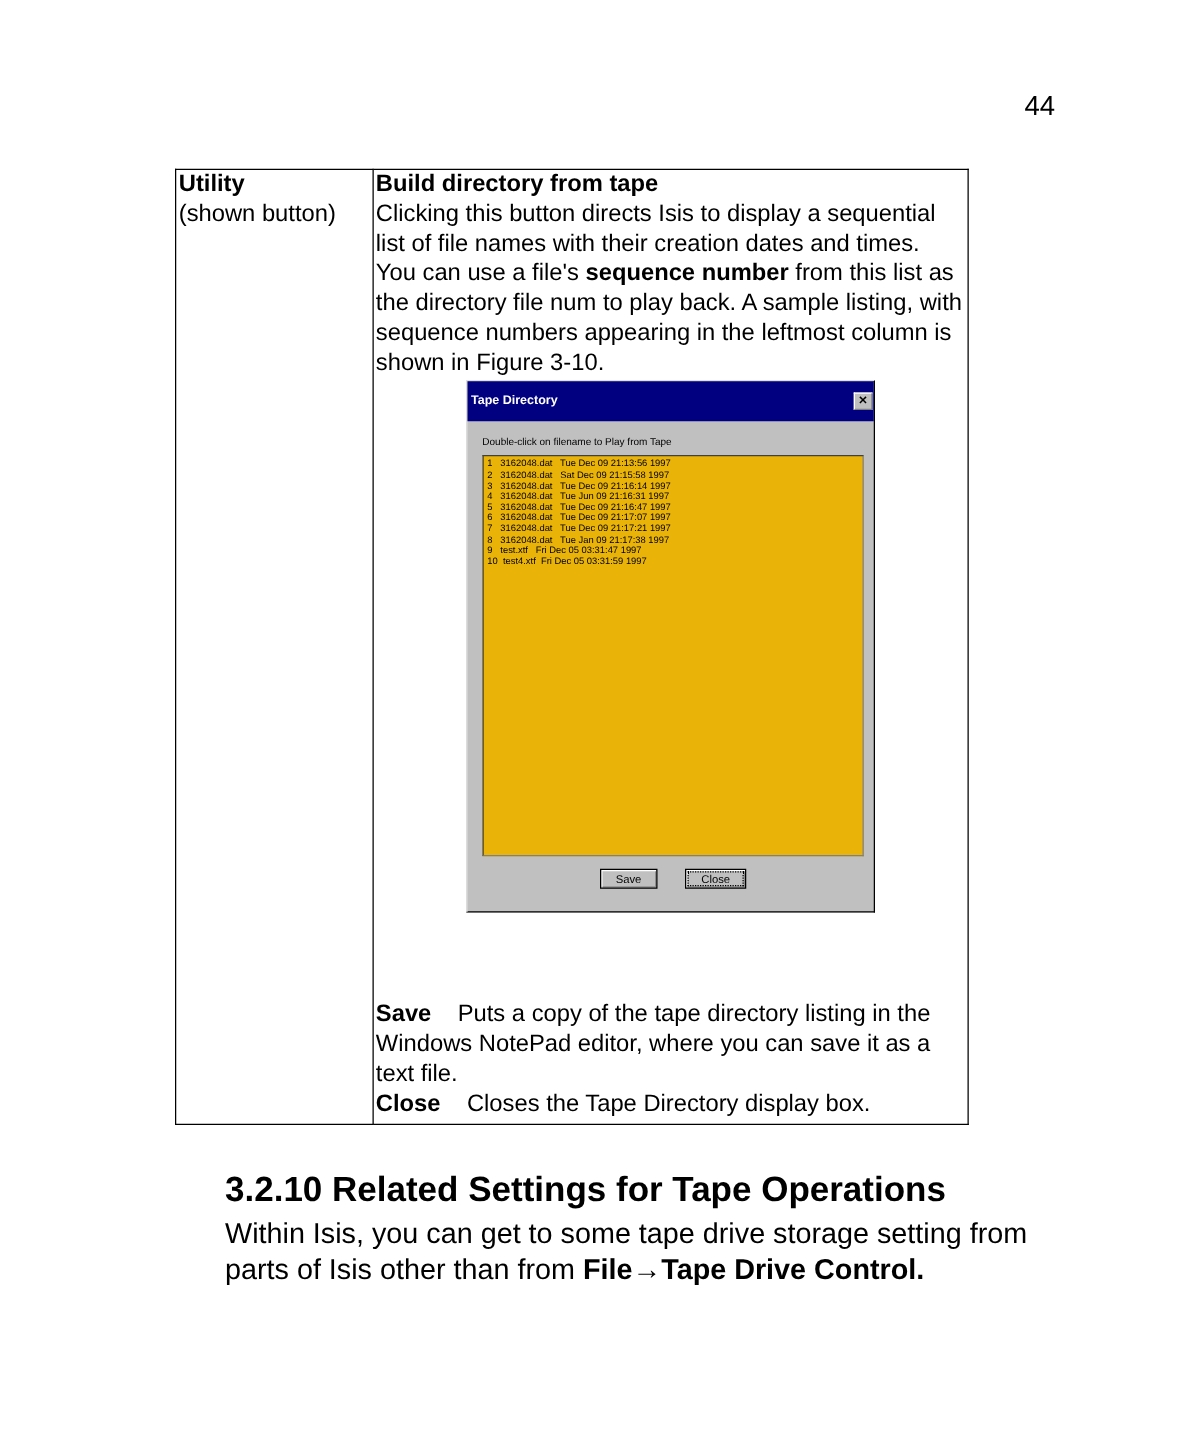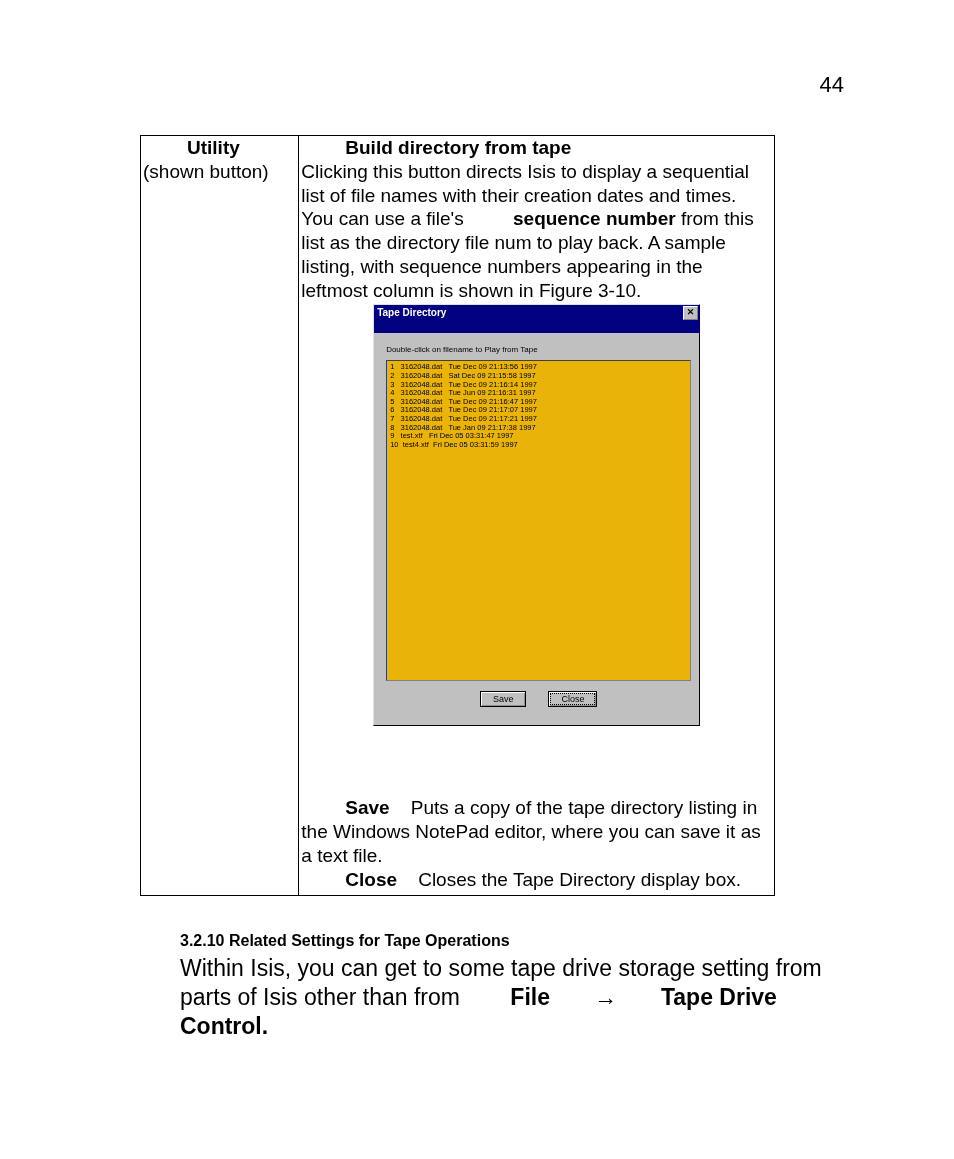--- a/index.html
+++ b/index.html
@@ -35,43 +35,42 @@
     line-height: 1.25;
   }
   .col-left {
     width: 155px;
   }
   .col-right {
     width: 475px;
   }
   .b {
     font-weight: bold;
-    margin-left: 44px;
   }
   .dialog-wrap {
     display: flex;
     justify-content: center;
     padding: 2px 0 70px 0;
   }
   .dialog {
     width: 325px;
     background: #c0c0c0;
     border: 1px solid #000;
     border-top-color: #e0e0e0;
     border-left-color: #e0e0e0;
     font-family: "MS Sans Serif", Tahoma, Arial, sans-serif;
   }
   .titlebar {
     background: #000080;
     color: #fff;
     display: flex;
     justify-content: space-between;
     align-items: center;
-    height: 16px;
-    padding: 0 1px 12px 3px;
+    height: 32px;
+    padding: 0 1px 0 3px;
     font-size: 10px;
     font-weight: bold;
   }
   .close-x {
     background: #c0c0c0;
     color: #000;
     width: 13px;
     height: 12px;
     line-height: 11px;
     text-align: center;
@@ -120,21 +119,21 @@
     color: #000;
   }
   .winbtn.focus {
     outline: 1px dotted #000;
     outline-offset: -3px;
   }
   .desc-block {
     margin-top: 0;
   }
   .section-heading {
-    font-size: 16px;
+    font-size: 28px;
     font-weight: bold;
     margin: 36px 0 4px 40px;
   }
   .section-body {
     font-size: 23px;
     line-height: 1.25;
     margin-left: 40px;
   }
 </style>
 </head>

